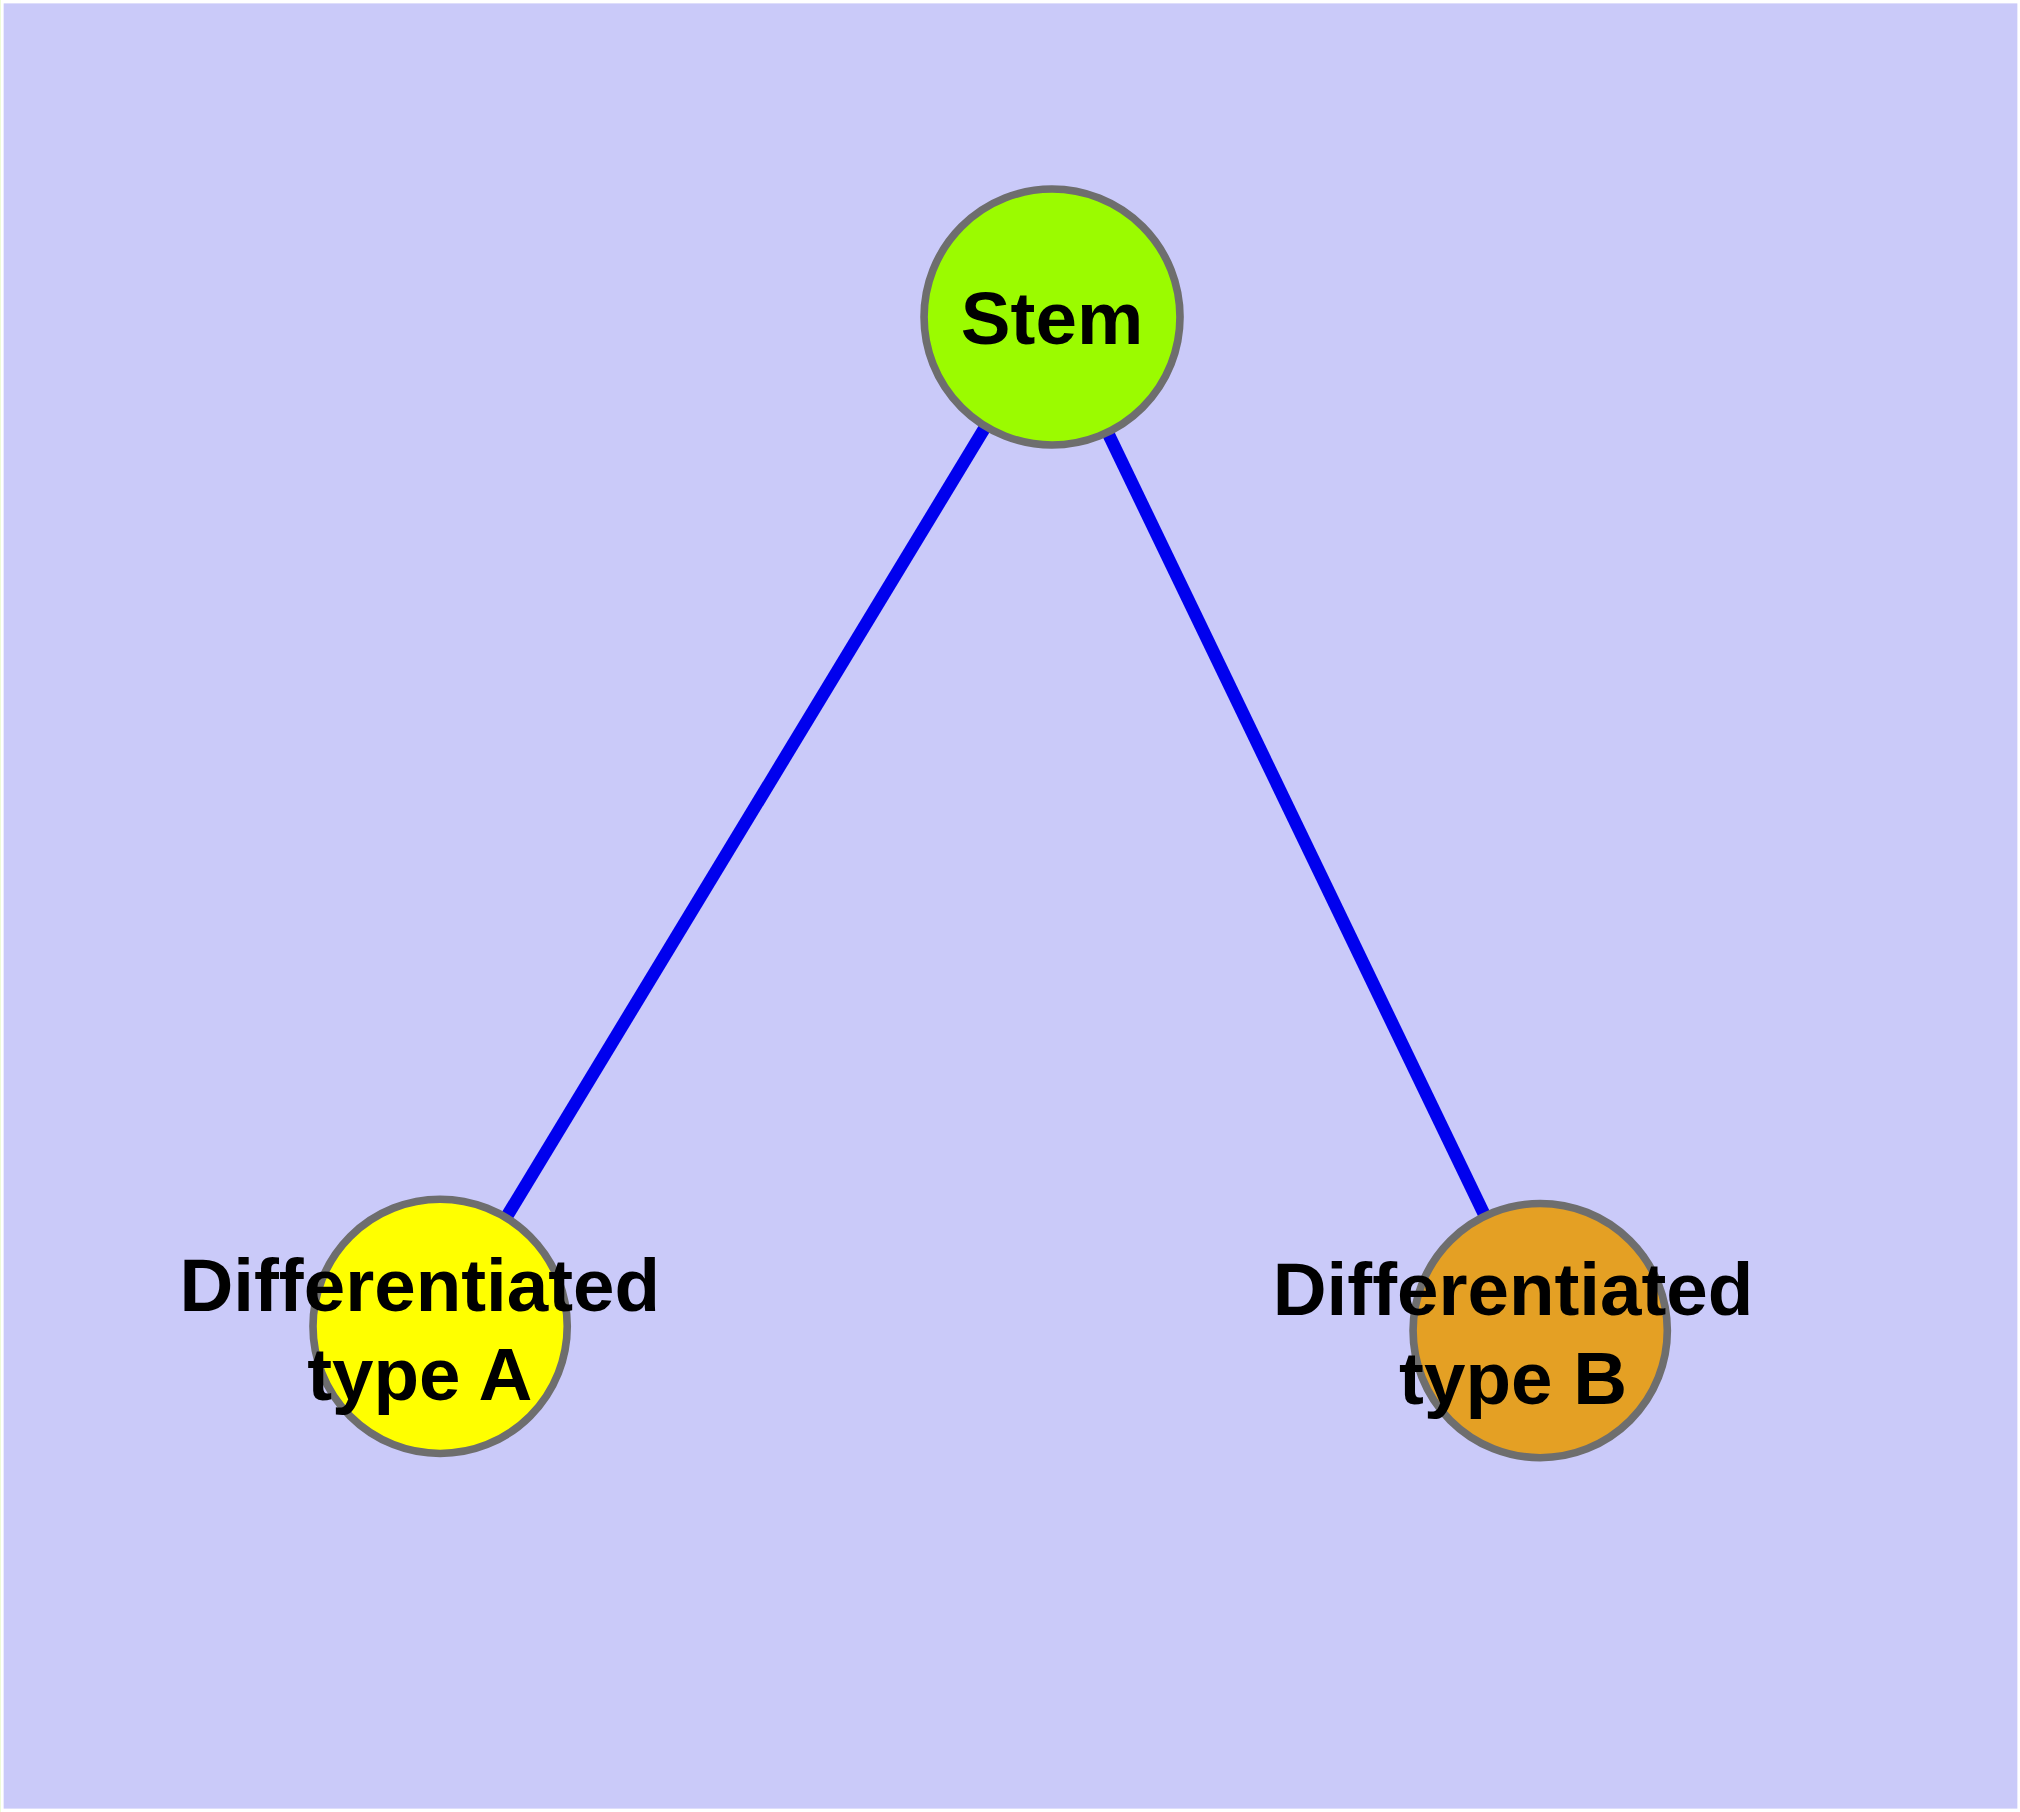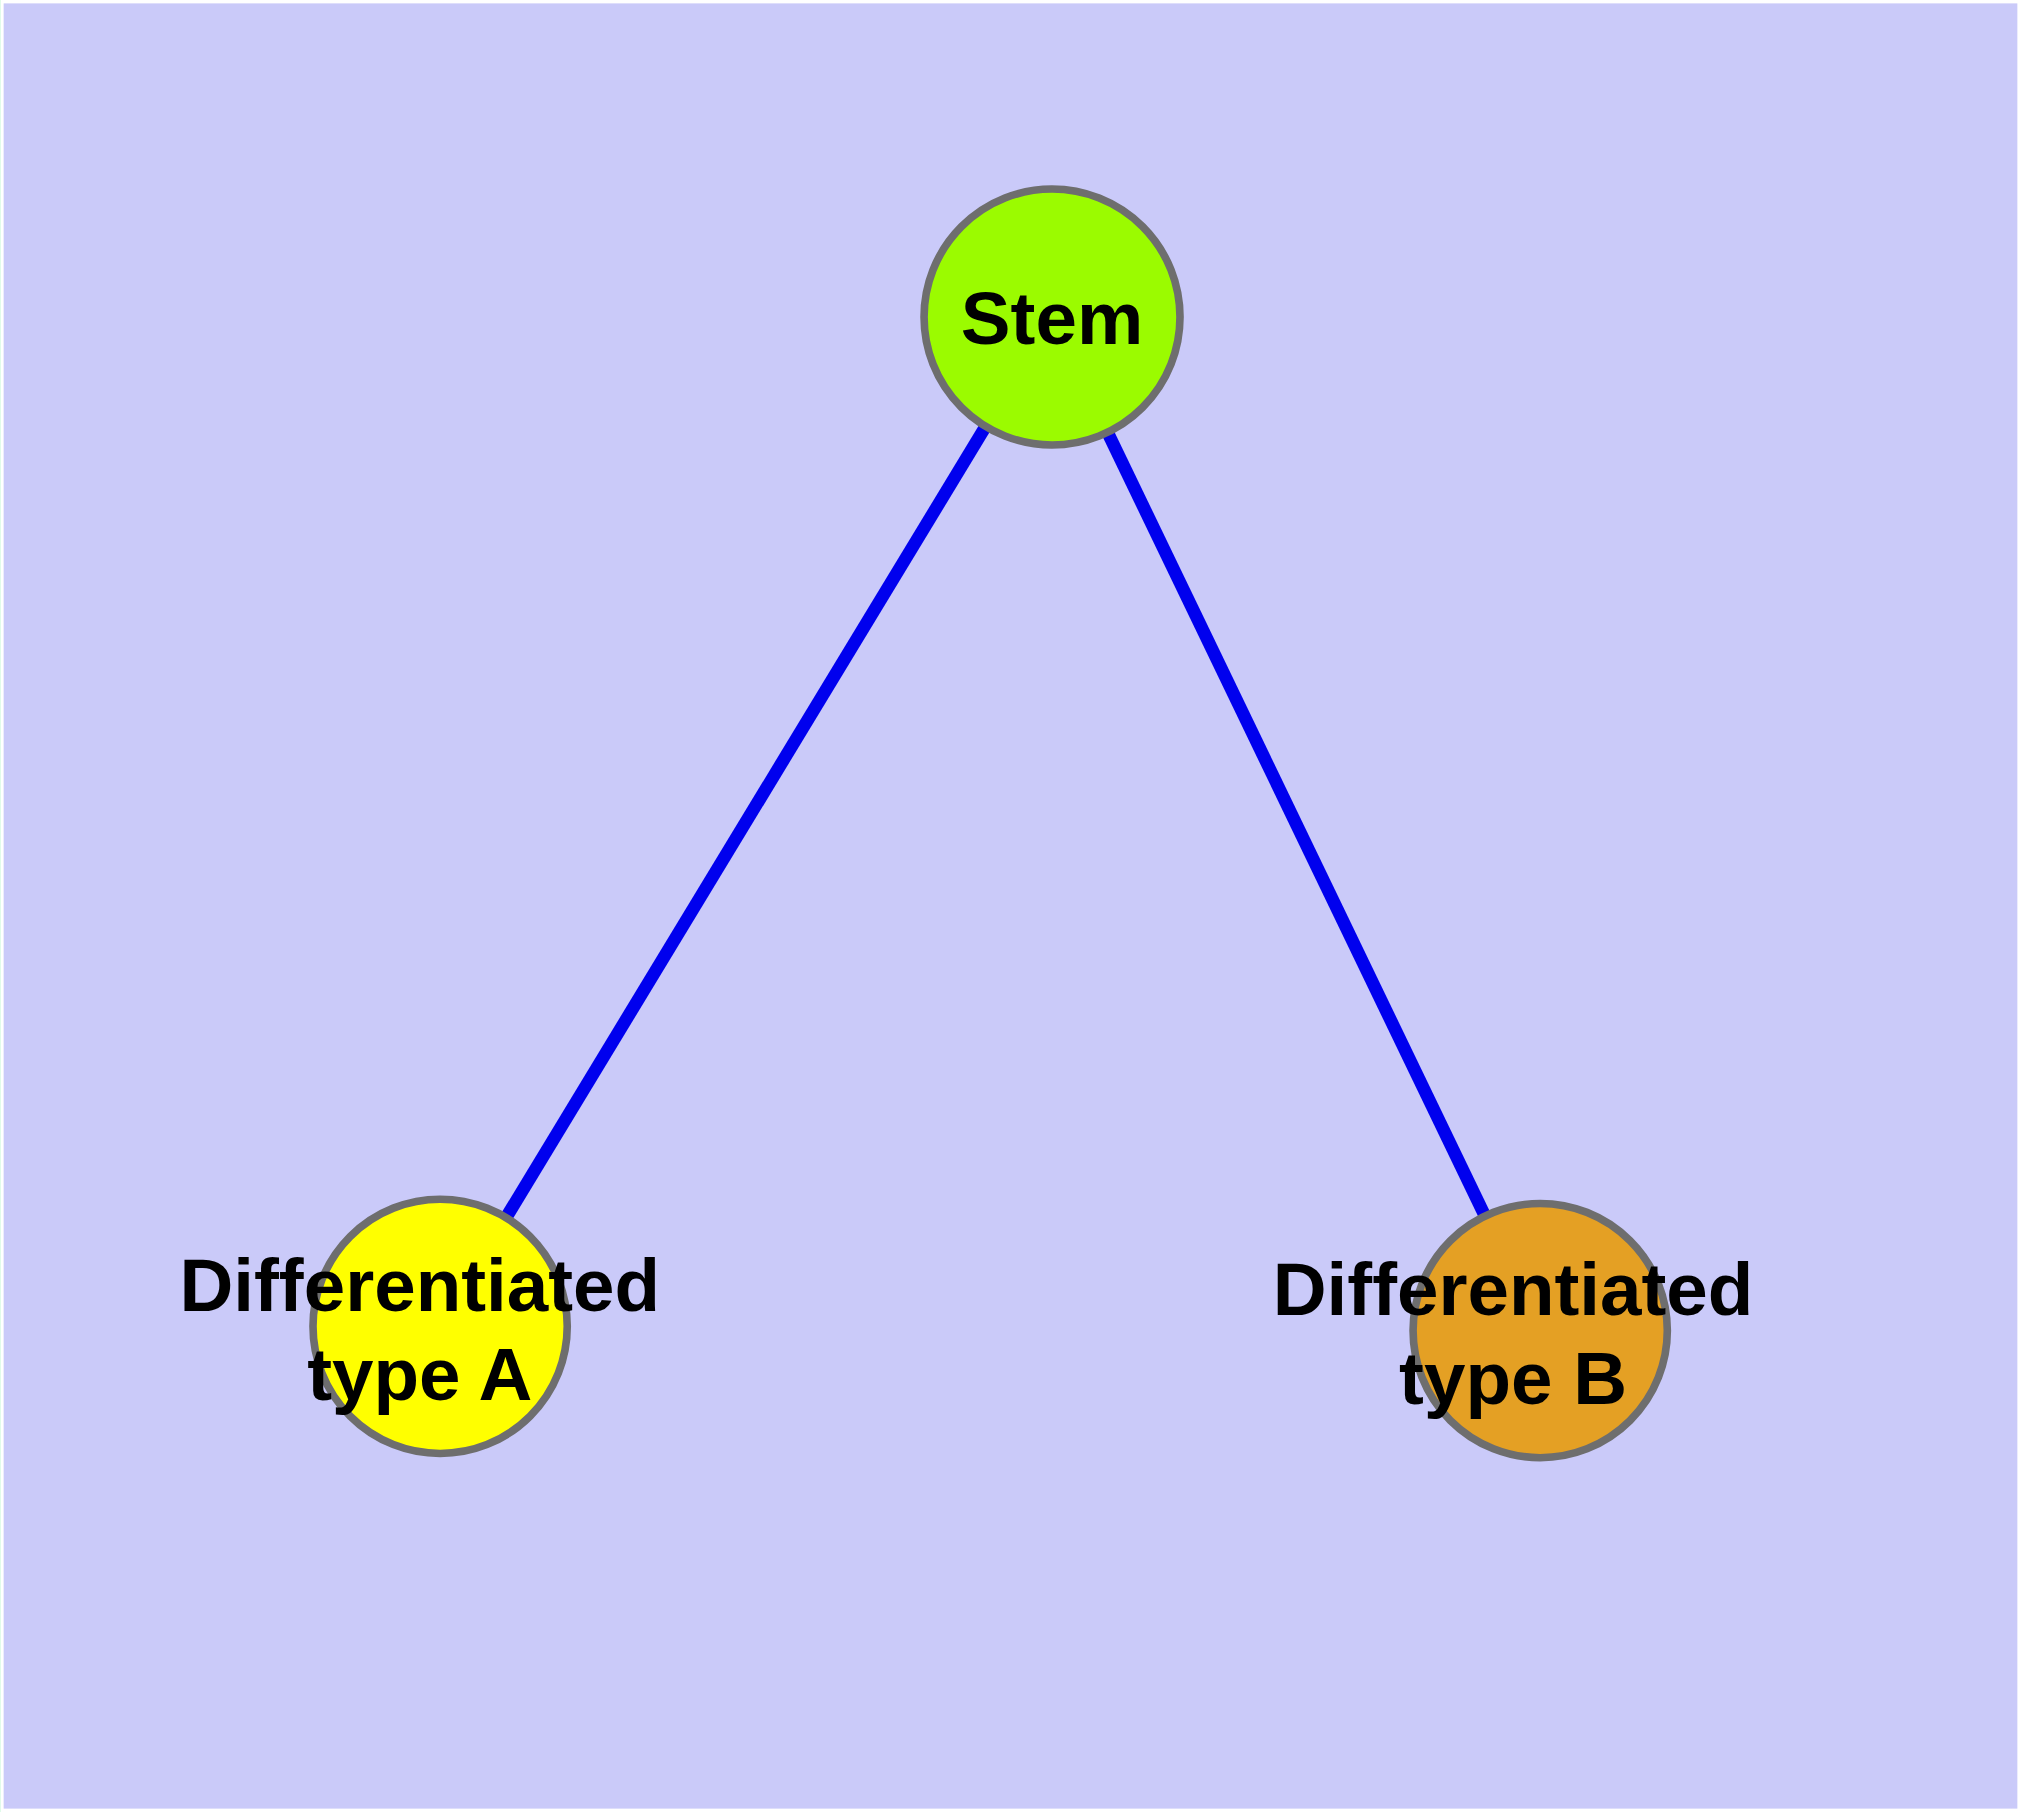--- a/index.html
+++ b/index.html
@@ -4,21 +4,21 @@
 <style>
   html, body {
     margin: 0;
     padding: 0;
     background: #ffffff;
   }
   .stage {
     position: relative;
     width: 2021px;
     height: 1812px;
-    background: #86efac;
+    background: #bef264;
     overflow: hidden;
     text-decoration: underline;
   }
   svg.diagram {
     display: block;
     width: 2021px;
     height: 1812px;
   }
   .node-circle {
     stroke-width: 9px;

